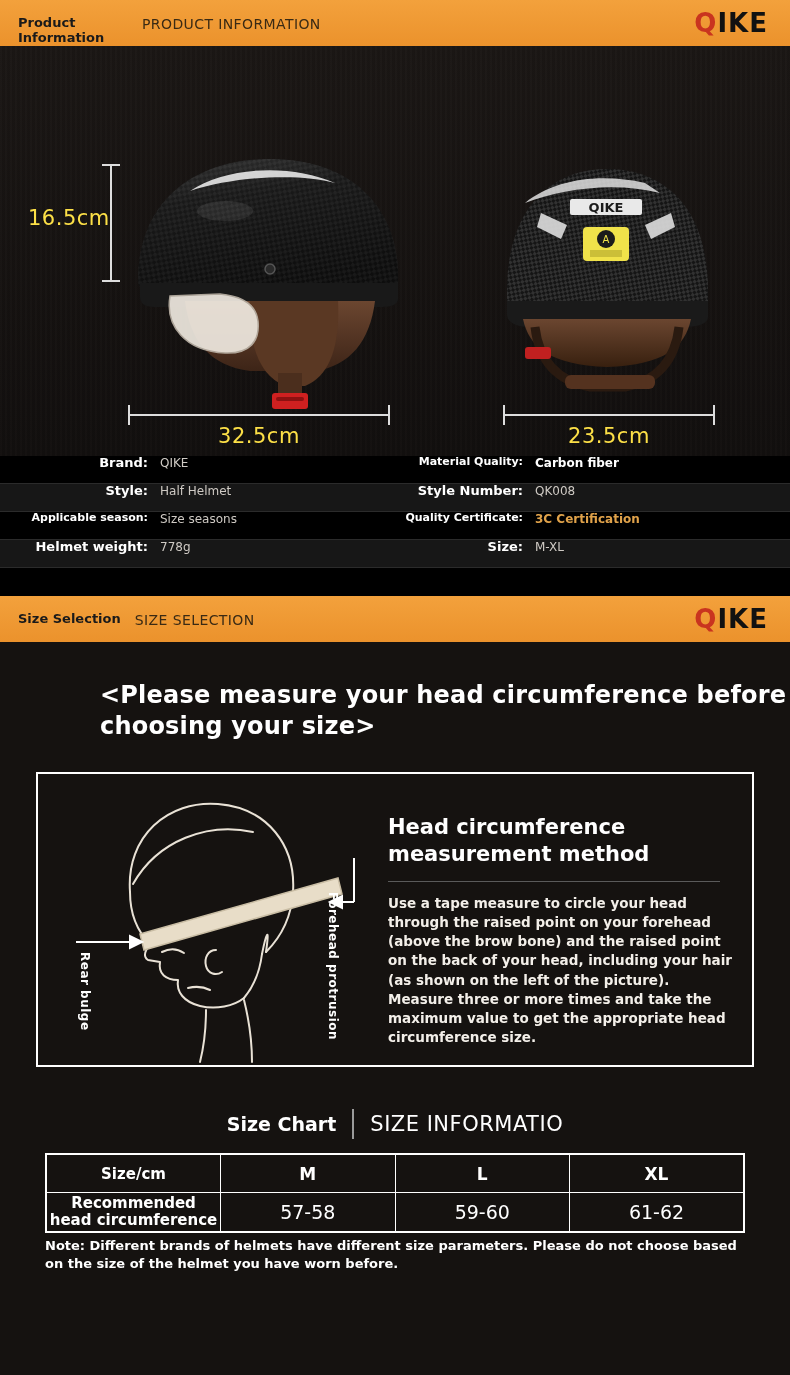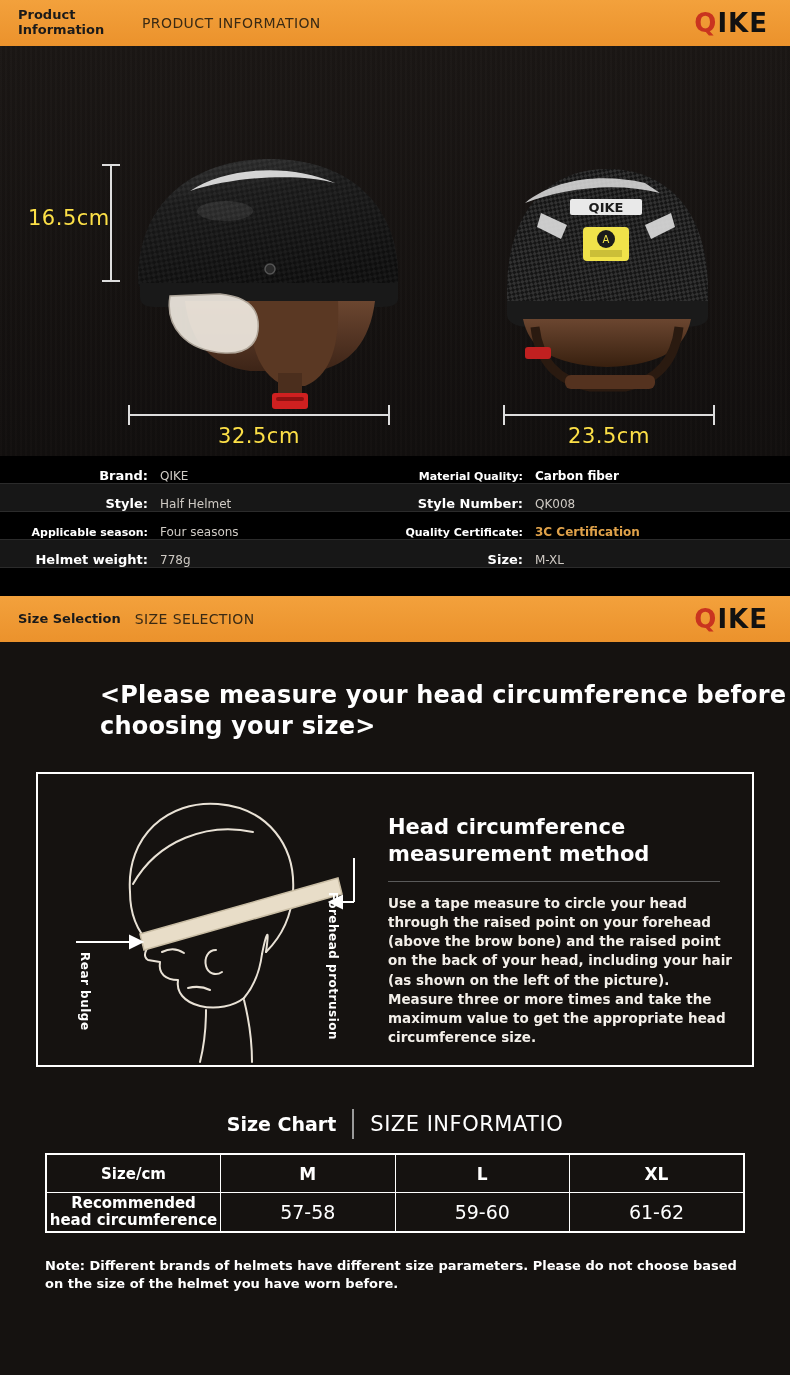--- a/index.html
+++ b/index.html
@@ -12,23 +12,22 @@
     color: #fff;
     overflow: hidden;
     position: relative;
   }
 
   
   .bar {
     height: 46px;
     background: linear-gradient(180deg,#f3a13c 0%,#eb922c 100%);
     display: flex;
-    align-items: center;
     position: relative;
-    padding: 8px 18px;
+    padding: 16px 18px;
   }
   .bar .cn {
     color: #1a1a1a;
     font-weight: bold;
     font-size: 13px;
     line-height: 1.15;
     max-width: 110px;
   }
   .bar .en {
     color: #3a2a14;
@@ -88,21 +87,21 @@
   .helmet { position: absolute; }
 
   
   .spec {
     display: grid;
     grid-template-columns: 1fr 1fr;
     background: #000;
   }
   .spec-row {
     display: flex;
-    align-items: flex-end;
+    align-items: flex-start;
     height: 28px;
     padding: 0 10px;
     border-bottom: 1px solid #2b2b2b;
   }
   .spec-row.alt { background: #171717; }
   .spec-key {
     color: #fff;
     font-weight: bold;
     font-size: 11px;
     text-align: right;
@@ -180,21 +179,21 @@
     text-align: center;
     color: #fff;
   }
   .st-head td { height: 38px; font-size: 17px; font-weight: bold; }
   .st-head td.lbl { font-size: 15px; }
   .st-row td { height: 40px; font-size: 19px; }
   .st-row td.lbl { font-size: 15px; font-weight: bold; line-height: 1.15; }
 
   .note {
     width: 700px;
-    margin: 24px auto 0 auto;
+    margin: 4px auto 0 auto;
     font-size: 13px;
     font-weight: bold;
     line-height: 1.35;
     color: #fff;
   }
 </style>
 </head>
 <body>
 
 <div class="bar">
@@ -296,21 +295,21 @@
     <div class="spec-row">
       <div class="spec-key big">Brand:</div>
       <div class="spec-val">QIKE</div>
     </div>
     <div class="spec-row alt">
       <div class="spec-key big">Style:</div>
       <div class="spec-val">Half Helmet</div>
     </div>
     <div class="spec-row">
       <div class="spec-key">Applicable season:</div>
-      <div class="spec-val">Four seasons</div>
+      <div class="spec-val">Size seasons</div>
     </div>
     <div class="spec-row alt">
       <div class="spec-key big">Helmet weight:</div>
       <div class="spec-val">778g</div>
     </div>
   </div>
   <div class="spec-right">
     <div class="spec-row">
       <div class="spec-key">Material Quality:</div>
       <div class="spec-val" style="font-weight:bold;color:#fff">Carbon fiber</div>

